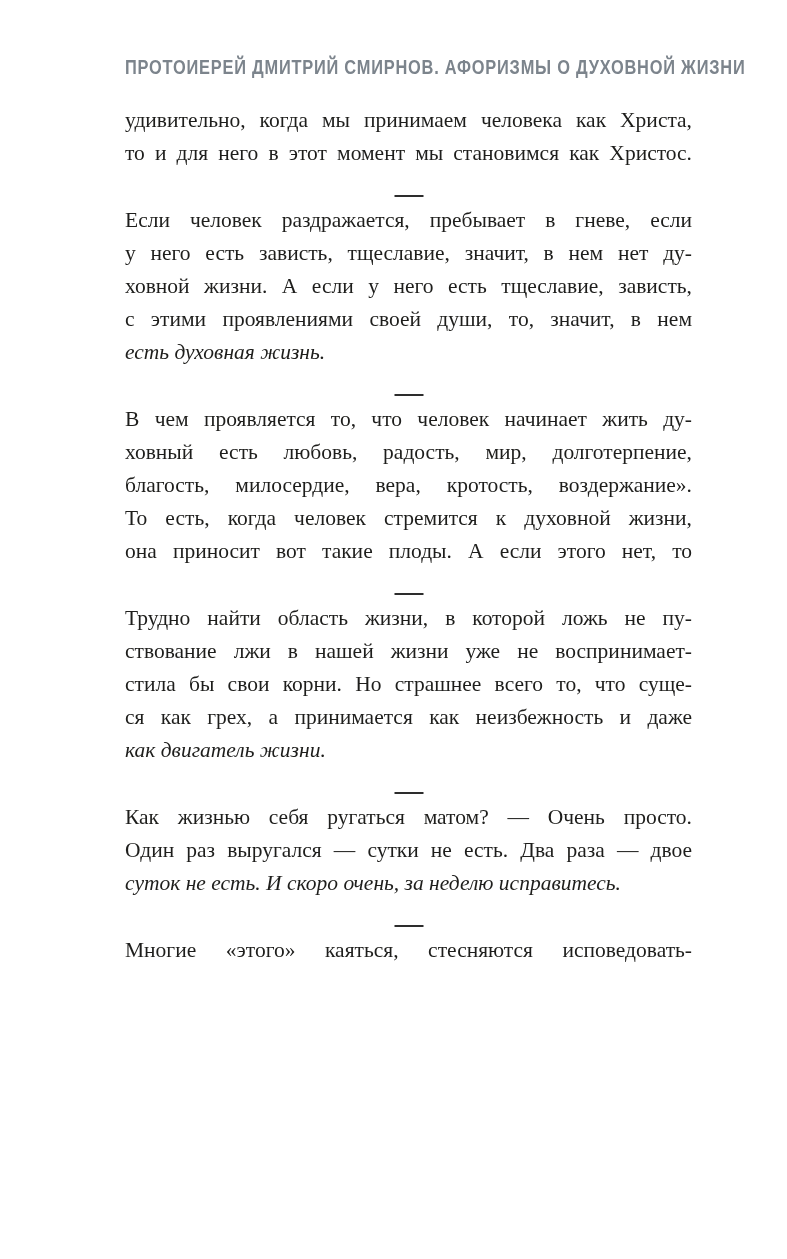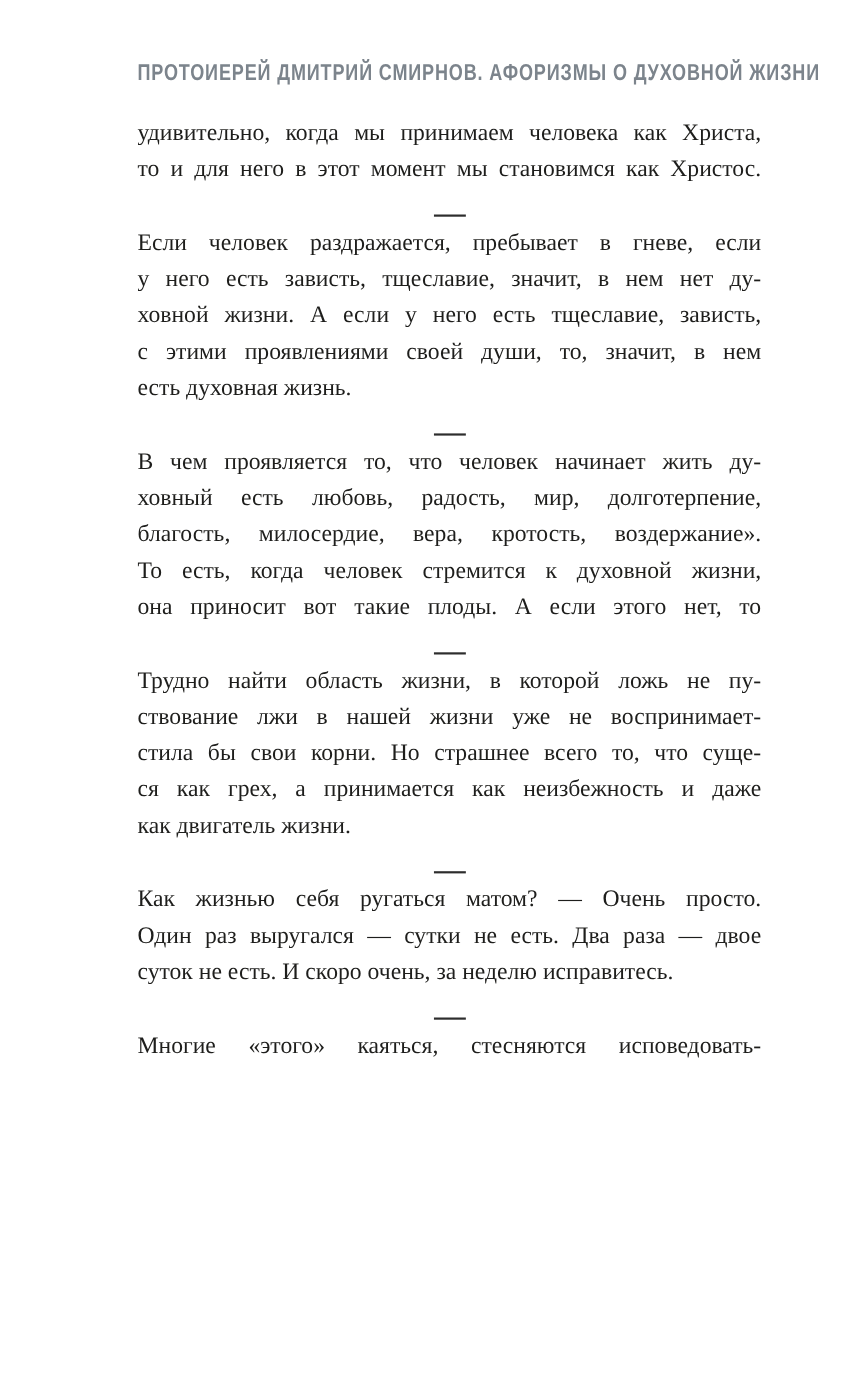--- a/index.html
+++ b/index.html
@@ -39,20 +39,21 @@
   .line{
     font-size:21.5px;
     line-height:33px;
     color:var(--text);
     text-align:justify;
     text-align-last:justify;
     white-space:normal;
   }
   .line-last{
     text-align-last:left;
+    font-style:italic;
   }
   .divider{
     position:relative;
     height:34px;
   }
   .divider-bar{
     position:absolute;
     left:50%;bottom:7px;
     transform:translateX(-50%);
     width:29px;height:2px;

